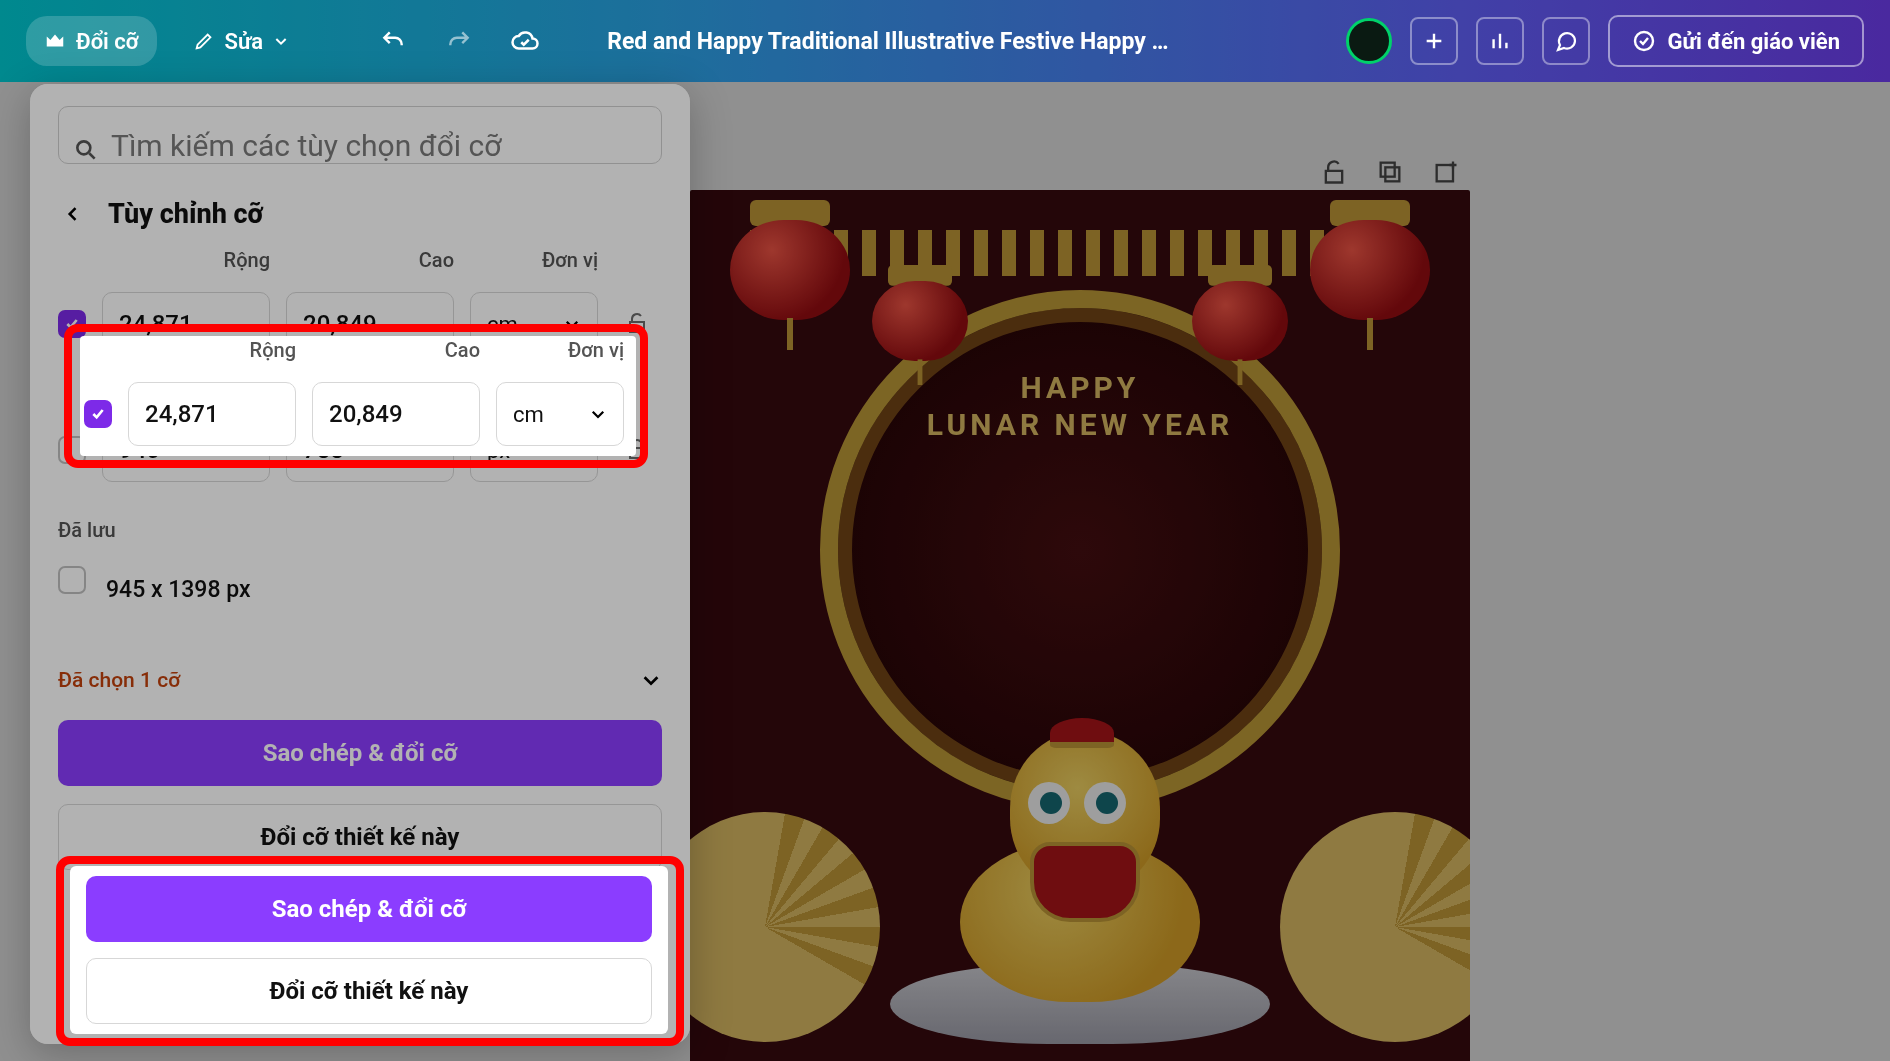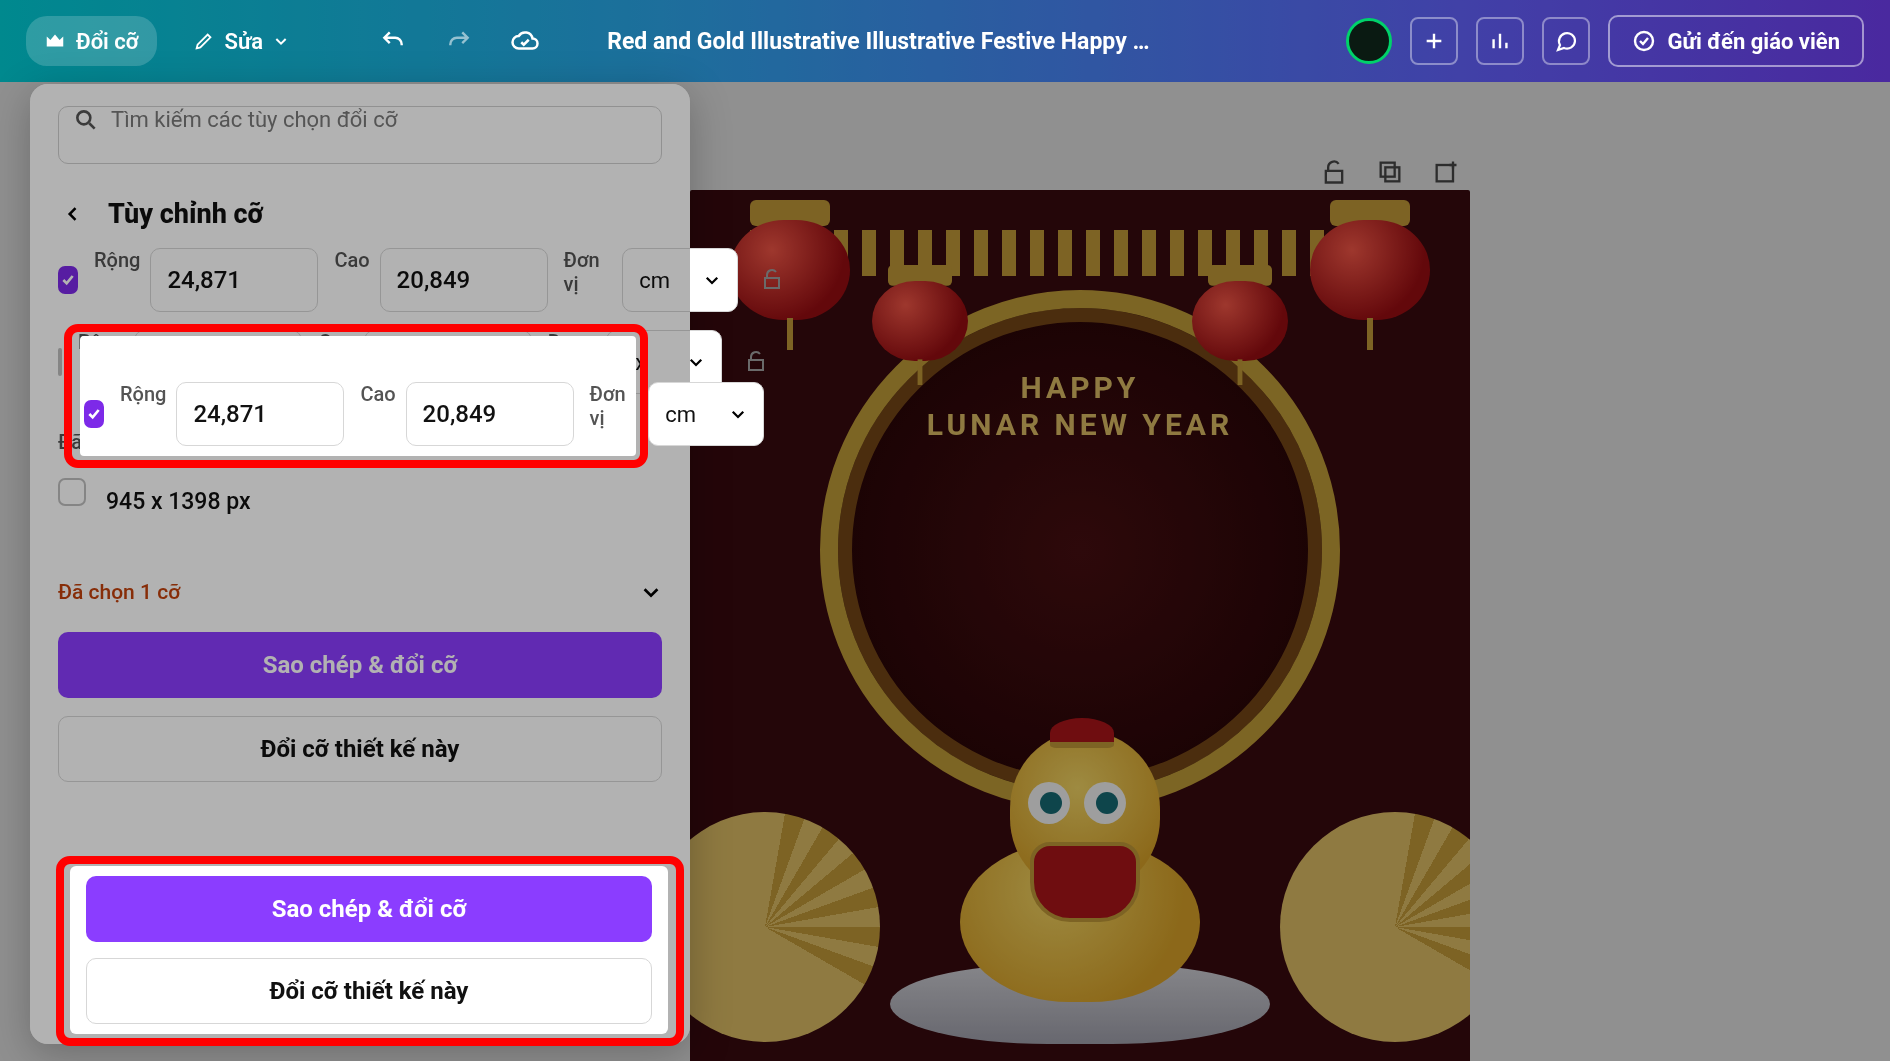--- a/index.html
+++ b/index.html
@@ -19,27 +19,27 @@
 .tb-iconbtn.boxed { border:2px solid rgba(255,255,255,0.4); }
 .tb-title { flex:0 1 auto; color:#fff; font-weight:700; font-size:23px; white-space:nowrap; overflow:hidden; text-overflow:ellipsis; max-width:640px; position:relative; z-index:1; margin-left:40px;}
 .tb-spacer { flex:1; }
 .avatar { width:46px; height:46px; border-radius:50%; background:#0a1a12; border:3px solid #00d26a; position:relative; z-index:1;}
 .tb-send { display:flex; align-items:center; gap:12px; height:52px; padding:0 22px; border:2px solid rgba(255,255,255,0.5); border-radius:10px; color:#fff; font-weight:700; font-size:22px; position:relative; z-index:1;}
 
 
 .panel { position:absolute; top:84px; left:30px; width:660px; height:960px; background:#fff; border-radius:18px; box-shadow: 0 10px 40px rgba(0,0,0,0.25); z-index:20; padding:22px 0 0 0; display:flex; flex-direction:column;}
 .panel-dim::after{content:"";position:absolute;inset:0;background:rgba(0,0,0,0.30); border-radius:18px; pointer-events:none;}
 .panel .inner{ padding:0 28px; }
-.search { position:relative; display:flex; align-items:flex-start; height:58px; border:1px solid #d0d0d0; border-radius:10px; padding:0 14px; gap:12px; color:#7a7a7a; font-size:22px;}
+.search { position:relative; display:flex; align-items:flex-end; height:58px; border:1px solid #d0d0d0; border-radius:10px; padding:0 14px; gap:12px; color:#7a7a7a; font-size:30px;}
 .back-row { display:flex; align-items:center; gap:20px; margin-top:34px; }
 .back-row .chev { width:30px; height:30px; display:flex; align-items:center; justify-content:center; }
 .back-row h2 { font-size:27px; font-weight:800; color:#111; }
 
 .size-row { display:flex; align-items:flex-end; gap:16px; margin-top:18px; position:relative;}
-.col { display:flex; gap:10px; }
+.col { display:flex; flex-direction:column; gap:20px;text-align:right; }
 .lbl { font-size:20px; color:#545454; font-weight:500;}
 .inp { width:168px; height:64px; border:1px solid #d7d7d7; border-radius:10px; background:#fff; font-size:24px; font-weight:500; color:#111; padding:8px 16px; display:flex; align-items:center;}
 .sel { width:128px; height:64px; border:1px solid #d7d7d7; border-radius:10px; background:#fff; font-size:22px; font-weight:400; color:#111; padding:0 16px; display:flex; align-items:center; justify-content:space-between;}
 .chk { width:28px; height:28px; border-radius:7px; border:2px solid #bfbfbf; background:#fff; display:flex; align-items:center; justify-content:center; margin-bottom:18px;}
 .chk.checked { background:#7d2ae8; border-color:#7d2ae8; color:#fff;}
 .lock { width:34px; height:34px; display:flex; align-items:center; justify-content:center; color:#6a6a6a; margin-bottom:16px; margin-left:6px;}
 
 .section-lbl { font-size:20px; color:#545454; font-weight:500; margin-top:36px;}
 .saved-item { display:flex; align-items:center; gap:20px; margin-top:24px;}
 .saved-item .txt{ font-size:23px; font-weight:500; color:#111;}
@@ -112,21 +112,21 @@
       <svg width="26" height="26" viewBox="0 0 24 24">
           <path fill="none" stroke="#fff" stroke-width="2.2" d="M15 14l5-5-5-5M20 9H10a6 6 0 00-6 6v1"></path>
         </svg>
     </div>
     <div class="tb-iconbtn">
       <svg width="30" height="30" viewBox="0 0 24 24">
           <path fill="none" stroke="#fff" stroke-width="2" d="M7 18a5 5 0 010-10 6 6 0 0111 2 4 4 0 010 8H7z"></path>
           <path fill="none" stroke="#fff" stroke-width="2" d="M9 13l2 2 4-4"></path>
         </svg>
     </div>
-    <div class="tb-title">Red and Gold Illustrative Illustrative Festive Happy …</div>
+    <div class="tb-title">Red and Happy Traditional Illustrative Festive Happy …</div>
     <div class="tb-spacer"></div>
     <div class="avatar"></div>
     <div class="tb-iconbtn boxed">
       <svg width="22" height="22" viewBox="0 0 24 24">
           <path stroke="#fff" stroke-width="2.6" d="M12 4v16M4 12h16"></path>
         </svg>
     </div>
     <div class="tb-iconbtn boxed">
       <svg width="22" height="22" viewBox="0 0 24 24">
           <path stroke="#fff" stroke-width="2.6" d="M5 20V10M12 20V4M19 20v-6"></path>

